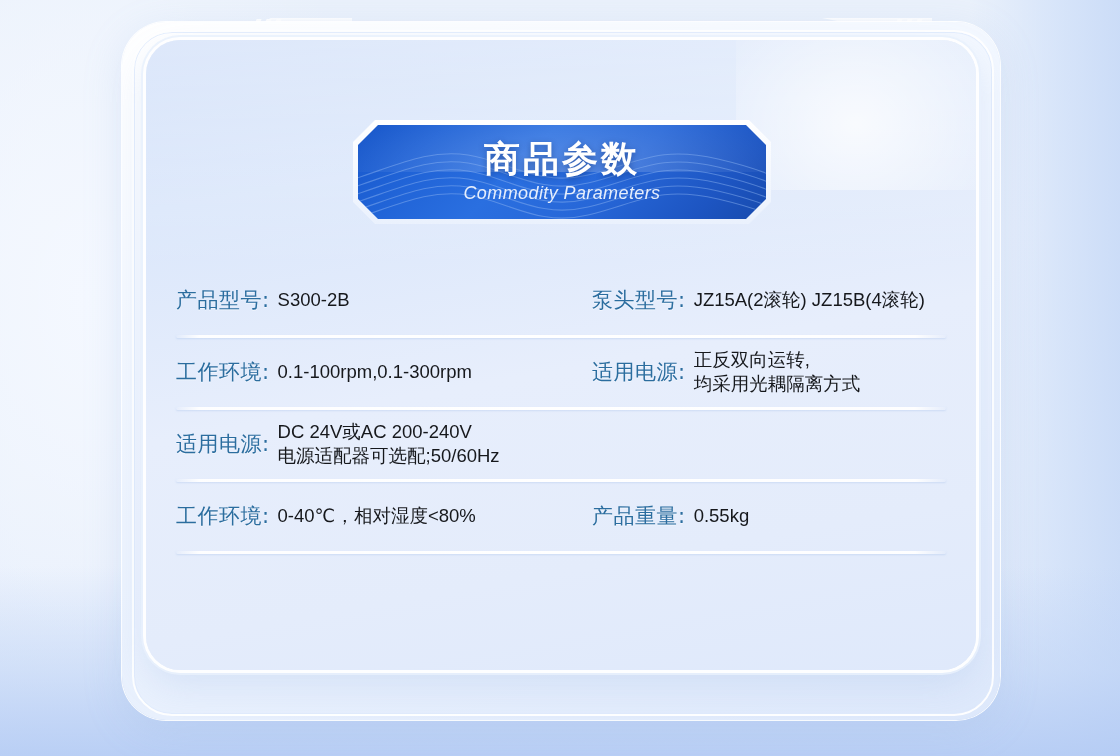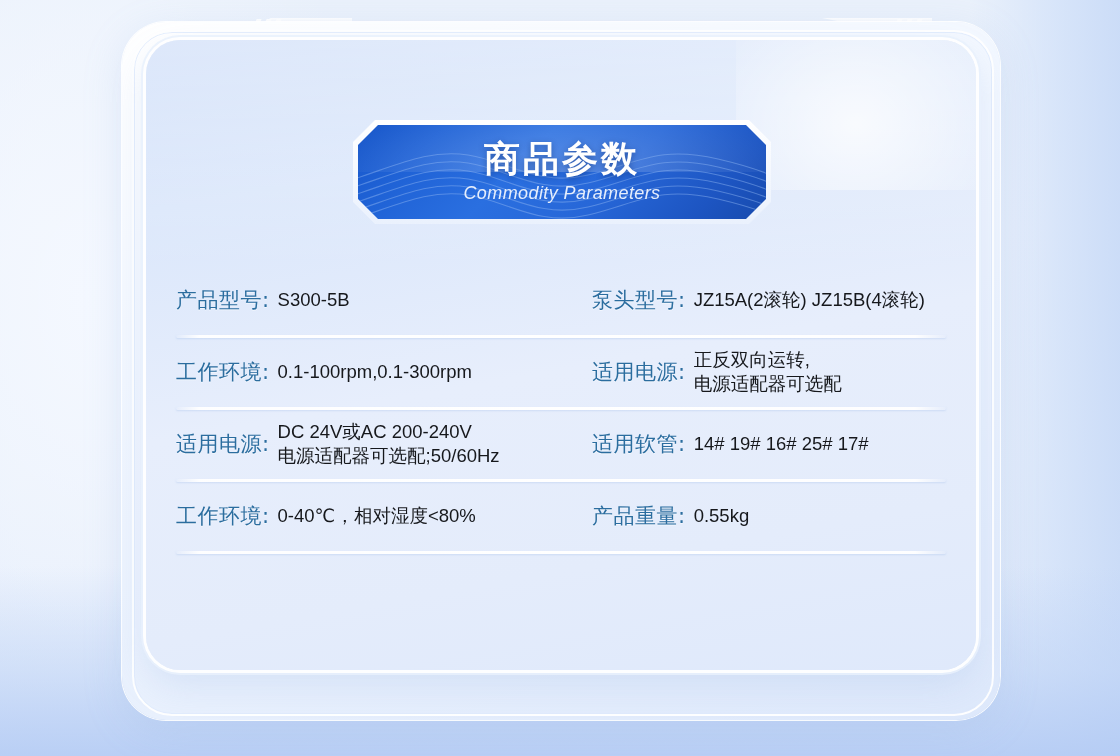--- a/index.html
+++ b/index.html
@@ -292,21 +292,21 @@
       </div>
     </div>
   </div>
 
   <div class="specs">
 
     <div class="spec-row">
       <div class="cell cell-left">
         <span class="spec-label">产品型号:</span>
         <span class="spec-value">
-          <span class="line">S300-5B</span>
+          <span class="line">S300-2B</span>
         </span>
       </div>
       <div class="cell cell-right">
         <span class="spec-label">泵头型号:</span>
         <span class="spec-value">
           <span class="line">JZ15A(2滚轮) JZ15B(4滚轮)</span>
         </span>
       </div>
     </div>
     <div class="row-divider"></div>
@@ -315,40 +315,34 @@
       <div class="cell cell-left">
         <span class="spec-label">工作环境:</span>
         <span class="spec-value">
           <span class="line">0.1-100rpm,0.1-300rpm</span>
         </span>
       </div>
       <div class="cell cell-right">
         <span class="spec-label">适用电源:</span>
         <span class="spec-value">
           <span class="line">正反双向运转,</span>
-          <span class="line">电源适配器可选配</span>
+          <span class="line">均采用光耦隔离方式</span>
         </span>
       </div>
     </div>
     <div class="row-divider"></div>
 
     <div class="spec-row">
       <div class="cell cell-left">
         <span class="spec-label">适用电源:</span>
         <span class="spec-value">
           <span class="line">DC 24V或AC 200-240V</span>
           <span class="line">电源适配器可选配;50/60Hz</span>
         </span>
       </div>
-      <div class="cell cell-right">
-        <span class="spec-label">适用软管:</span>
-        <span class="spec-value">
-          <span class="line">14# 19# 16# 25# 17#</span>
-        </span>
-      </div>
     </div>
     <div class="row-divider"></div>
 
     <div class="spec-row">
       <div class="cell cell-left">
         <span class="spec-label">工作环境:</span>
         <span class="spec-value">
           <span class="line">0-40℃，相对湿度&lt;80%</span>
         </span>
       </div>

